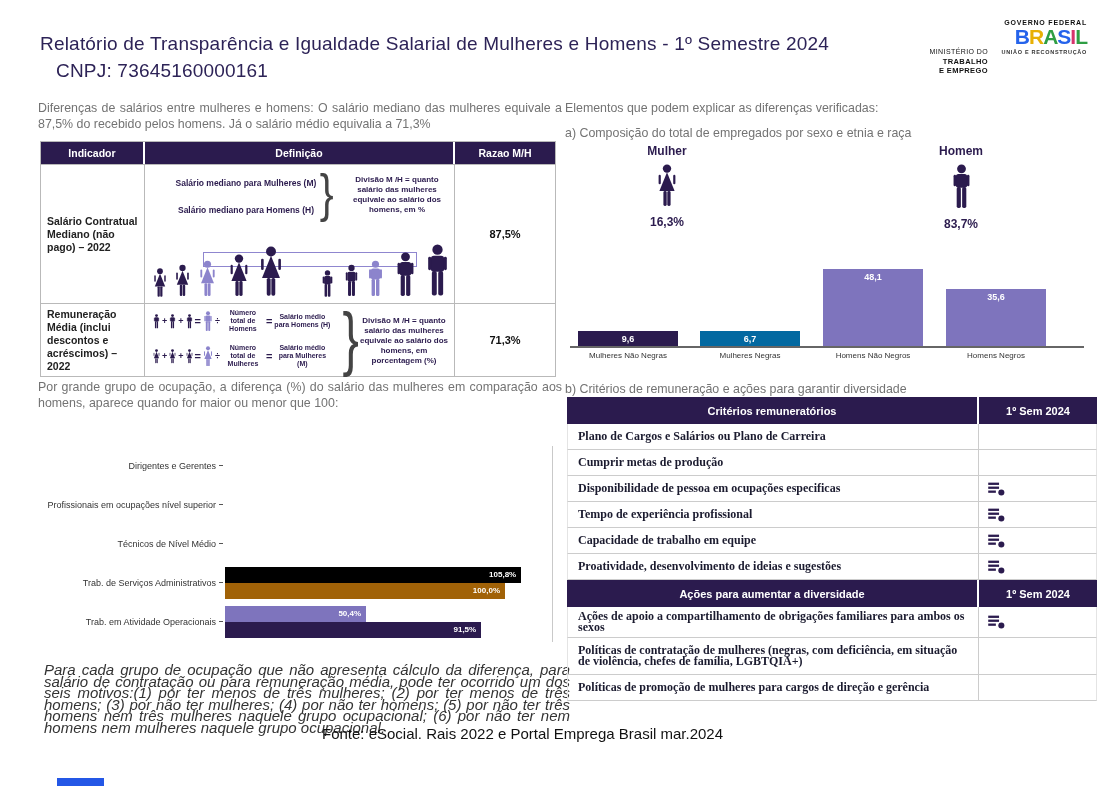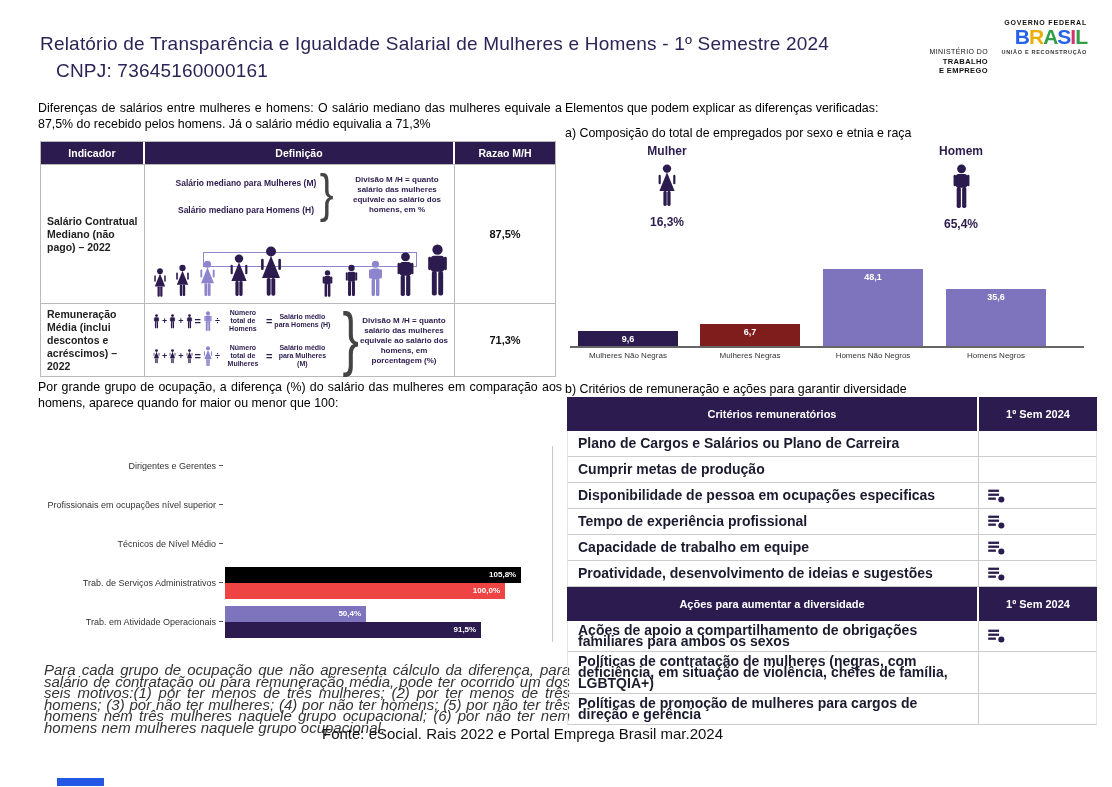--- a/index.html
+++ b/index.html
@@ -13,21 +13,21 @@
   .ministry{left:898px;top:47px;width:90px;text-align:right;color:#111;line-height:9.5px;}
   .ministry .m1{font-size:7px;font-weight:400;letter-spacing:.4px;}
   .ministry .m2{font-size:7.5px;font-weight:700;letter-spacing:.4px;}
   .gov{left:995px;top:19px;width:92px;text-align:right;}
   .gov-top{font-size:7px;font-weight:700;letter-spacing:.8px;color:#111;}
   .gov-brand{font-size:21px;font-weight:700;letter-spacing:-1px;line-height:22px;}
   .gov-brand .l1{color:#2563eb}.gov-brand .l2{color:#e8b004}.gov-brand .l3{color:#2f9e44}
   .gov-brand .l4{color:#2563eb}.gov-brand .l5{color:#d6336c}.gov-brand .l6{color:#2f9e44}
   .gov-bottom{font-size:5.5px;font-weight:700;letter-spacing:.7px;color:#333;margin-top:1px;}
 
-  .para{font-size:12.4px;line-height:16px;text-align:justify;color:#000000;}
+  .para{font-size:12.4px;line-height:16px;text-align:justify;color:#737373;}
   .intro-left{left:38px;top:100px;width:524px;}
   .r-head{left:565px;top:100px;width:540px;}
   .r-suba{left:565px;top:125px;width:540px;}
   .r-subb{left:565px;top:381px;width:540px;}
   .occ-intro{left:38px;top:379px;width:524px;}
 
   
   .itable{left:40px;top:141px;width:516px;border:1px solid #b9b9b9;box-sizing:border-box;}
   .irow{display:flex;}
   .ith{background:#2b1b4e;color:#fff;font-weight:700;font-size:10.5px;height:22px;
@@ -84,26 +84,26 @@
   .comp{left:572px;top:246px;width:508px;height:100px;}
   .vbar{position:absolute;bottom:0;width:100px;}
   .vbar span{display:block;text-align:center;color:#fff;font-size:9px;font-weight:700;margin-top:3px;}
   .c0{left:6px}.c1{left:128px}.c2{left:251px}.c3{left:374px}
   .comp-axis{left:570px;top:346px;width:514px;height:2px;background:#666;}
   .comp-lab{position:absolute;top:351px;width:150px;text-align:center;font-size:8px;color:#333;}
   .cl0{left:553px}.cl1{left:675px}.cl2{left:798px}.cl3{left:921px}
 
   
   .ctable{left:567px;top:397px;width:530px;}
-  .chead{display:flex;height:34px;background:#2b1b4e;color:#fff;font-weight:700;font-size:11px;}
+  .chead{display:flex;height:27px;background:#2b1b4e;color:#fff;font-weight:700;font-size:11px;}
   .chead .h1{flex:1;display:flex;align-items:center;justify-content:center;border-right:2px solid #fff;}
   .chead .h2{width:118px;display:flex;align-items:center;justify-content:center;}
   .crow{display:flex;border-bottom:1px solid #ccc;border-left:1px solid #e4e4e4;border-right:1px solid #e4e4e4;min-height:25px;}
-  .clabel{flex:1;display:flex;align-items:center;padding:4px 10px;font-weight:700;font-size:14px;
-          color:#1b1b2f;line-height:11px;}
+  .clabel{flex:1;display:flex;align-items:center;padding:4px 10px;font-weight:700;font-size:12px;
+          color:#1b1b2f;line-height:11px;font-family:Liberation Serif, serif;}
   .cval{width:108px;border-left:1px solid #ccc;display:flex;align-items:center;padding-left:9px;}
   .chk{width:17px;height:14px;fill:#2b1b4e;}
 
   .bluebar{left:57px;top:778px;width:47px;height:8px;background:#2457e6;}
 </style>
 </head>
 <body>
 
 <div class="page">
 
@@ -267,21 +267,21 @@
     <div class="occ-row">
       <div class="occ-lab">Técnicos de Nível Médio</div>
       <div class="occ-tick"></div>
       <div class="occ-bars"></div>
     </div>
     <div class="occ-row">
       <div class="occ-lab">Trab. de Serviços Administrativos</div>
       <div class="occ-tick"></div>
       <div class="occ-bars">
         <div class="hbar" style="width: 296.24px; background: #000000;">105,8%</div>
-        <div class="hbar" style="width: 280px; background: #ef4444;">100,0%</div>
+        <div class="hbar" style="width: 280px; background: #a16207;">100,0%</div>
       </div>
     </div>
     <div class="occ-row">
       <div class="occ-lab">Trab. em Atividade Operacionais</div>
       <div class="occ-tick"></div>
       <div class="occ-bars">
         <div class="hbar" style="width: 141.12px; background: rgb(126, 116, 189);">50,4%</div>
         <div class="hbar" style="width: 256.2px; background: rgb(43, 27, 78);">91,5%</div>
       </div>
     </div>
@@ -299,28 +299,28 @@
     <svg class="person dark" style="margin-top:6px" width="20" height="44" viewBox="0 0 20 44">
         <use href="#sym-woman"></use>
       </svg>
     <div class="sex-value">16,3%</div>
   </div>
   <div class="sex-block" style="left:906px;top:144px">
     <div class="sex-label">Homem</div>
     <svg class="person dark" style="margin-top:6px" width="21" height="46" viewBox="0 0 20 44">
         <use href="#sym-man"></use>
       </svg>
-    <div class="sex-value">65,4%</div>
+    <div class="sex-value">83,7%</div>
   </div>
 
   <div class="abs comp">
     <div class="vbar c0" style="height: 15.36px; background: rgb(43, 27, 78);">
         <span>9,6</span>
       </div>
-    <div class="vbar c1" style="height: 22px; background: #7f1d1d;">
+    <div class="vbar c1" style="height: 15px; background: #0369a1;">
         <span>6,7</span>
       </div>
     <div class="vbar c2" style="height: 76.96px; background: rgb(126, 116, 189);">
         <span>48,1</span>
       </div>
     <div class="vbar c3" style="height: 56.96px; background: rgb(126, 116, 189); margin-top: 28px;">
         <span>35,6</span>
       </div>
   </div>
   <div class="abs comp-axis"></div>

